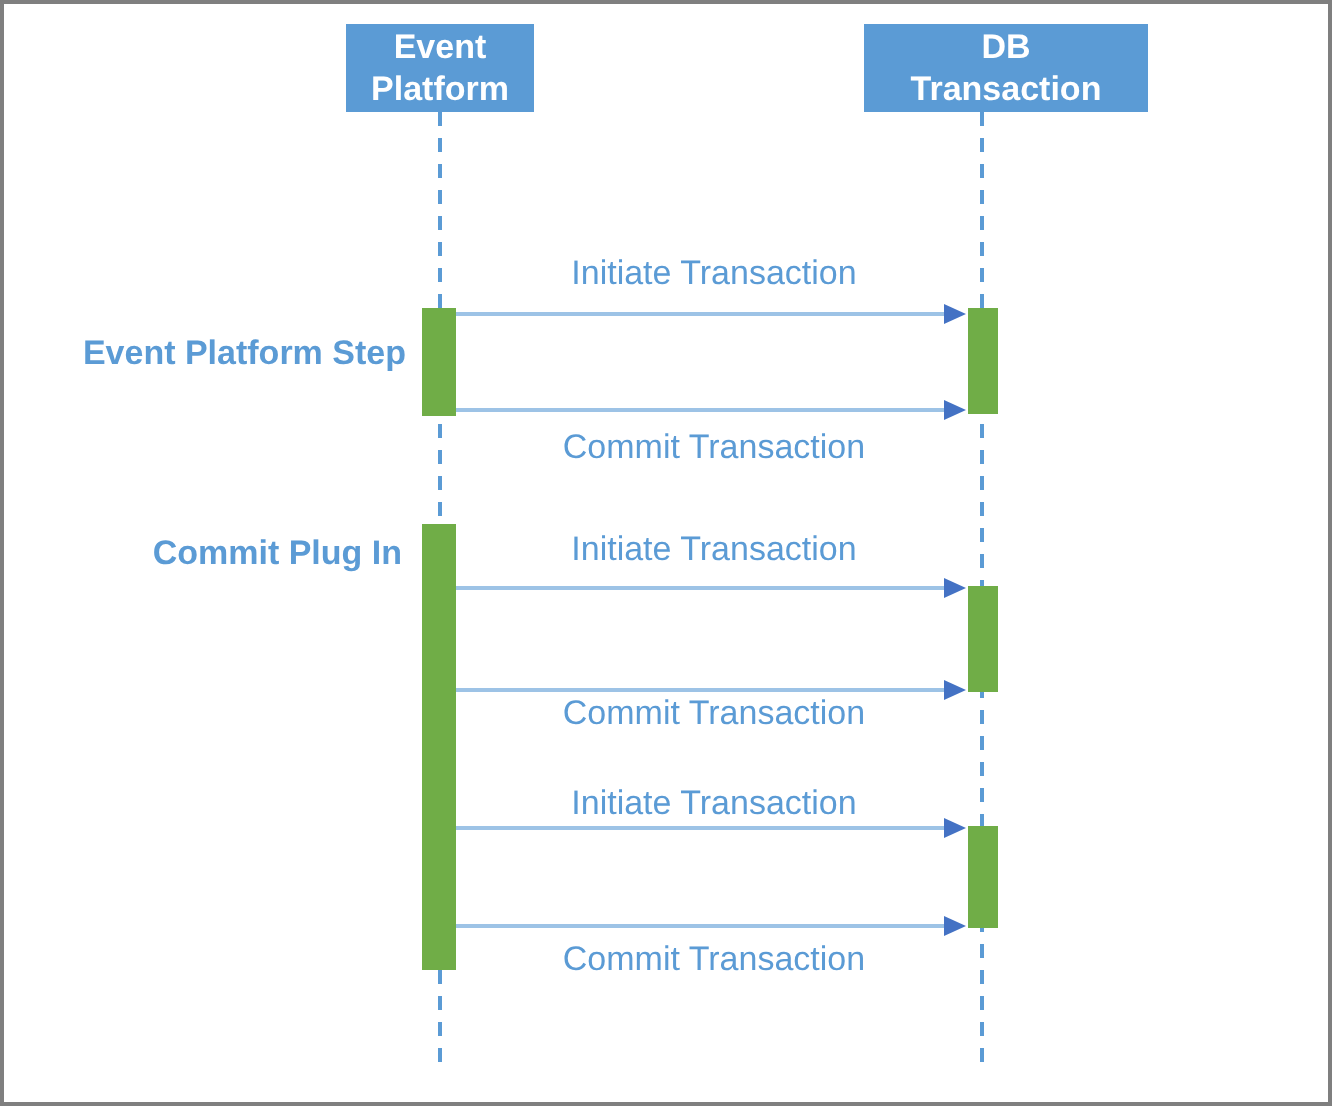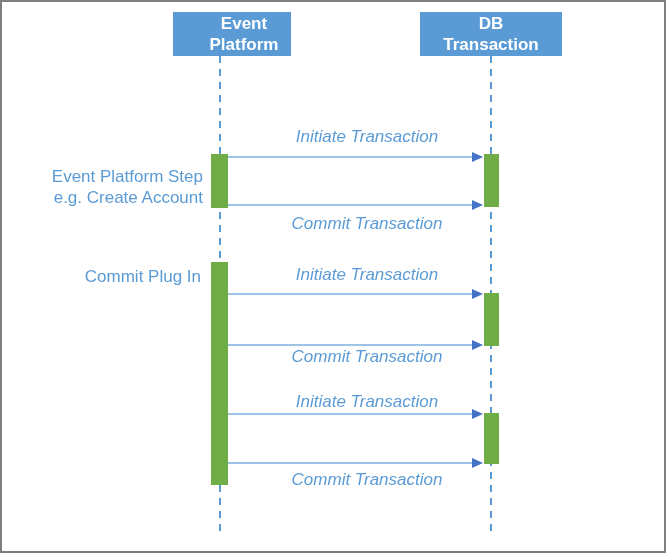--- a/index.html
+++ b/index.html
@@ -34,42 +34,42 @@
     position:absolute; height:2px;
     background:var(--message-line,#9DC3E6);
   }
   .arrowhead {
     position:absolute; width:0; height:0;
     border-top:5px solid transparent;
     border-bottom:5px solid transparent;
     border-left:11px solid var(--arrowhead,#4472C4);
   }
   .msg-label {
-    position:absolute; left:242px; width:246px;
+    position:absolute; left:232px; width:246px;
     text-align:center;
     color:var(--label-text,#5B9BD5);
-    font-size:17px; line-height:20px; white-space:nowrap;font-style:italic;
+    font-size:17px; line-height:20px; white-space:nowrap;
   }
   .annotation {
     position:absolute; text-align:right;
     color:var(--label-text,#5B9BD5);
-    font-size:17px; line-height:21px; white-space:nowrap;
+    font-size:17px; line-height:21px; white-space:nowrap;font-weight:bold;
   }
   .annotation span { display:block; }
 </style>
 </head>
 <body>
 
 <div class="canvas">
 
-  <div class="actor" style="left:171px; top:10px; width:94px; height:44px;padding-left:24px;">
+  <div class="actor" style="left:171px; top:10px; width:94px; height:44px;">
     <span>Event</span>
     <span>Platform</span>
   </div>
-  <div class="actor" style="left:418px; top:10px; width:142px; height:44px;">
+  <div class="actor" style="left:430px; top:10px; width:142px; height:44px;">
     <span>DB</span>
     <span>Transaction</span>
   </div>
 
   <div class="lifeline" style="left:217px; top:54px; height:479px;"></div>
   <div class="lifeline" style="left:488px; top:54px; height:479px;"></div>
 
   <div class="activation" style="left:209px; top:152px; width:17px; height:54px;"></div>
   <div class="activation" style="left:482px; top:152px; width:15px; height:53px;"></div>
   <div class="activation" style="left:209px; top:260px; width:17px; height:223px;"></div>
@@ -107,19 +107,18 @@
   </div>
 
   <div>
     <div class="msg-label" style="top:468px;">Commit Transaction</div>
     <div class="msg-line" style="left:226px; top:460px; width:248px;"></div>
     <div class="arrowhead" style="left:470px; top:456px;"></div>
   </div>
 
   <div class="annotation" style="right:461px; top:164px;">
     <span>Event Platform Step</span>
-    <span>e.g. Create Account</span>
   </div>
   <div class="annotation" style="right:463px; top:264px;">
     <span>Commit Plug In</span>
   </div>
 
 </div>
 
 </body></html>

